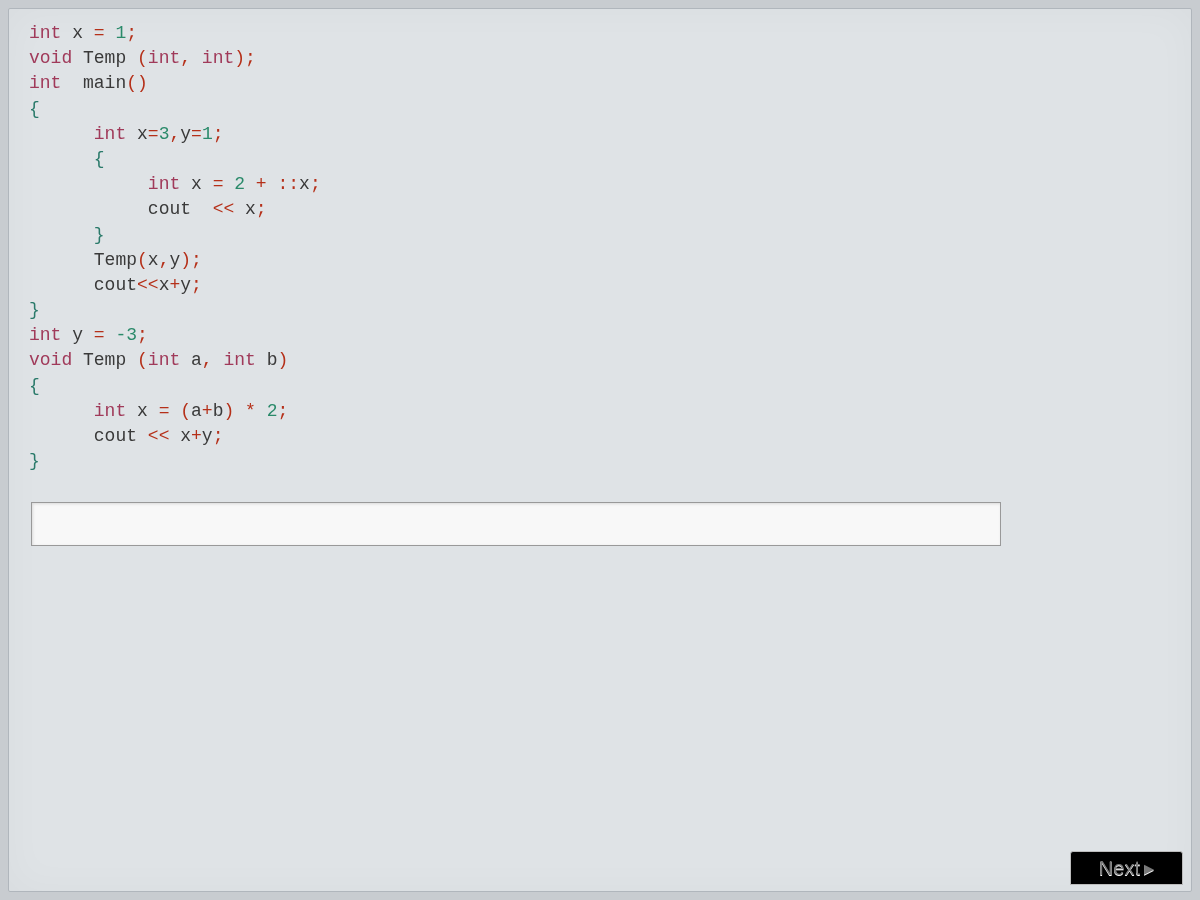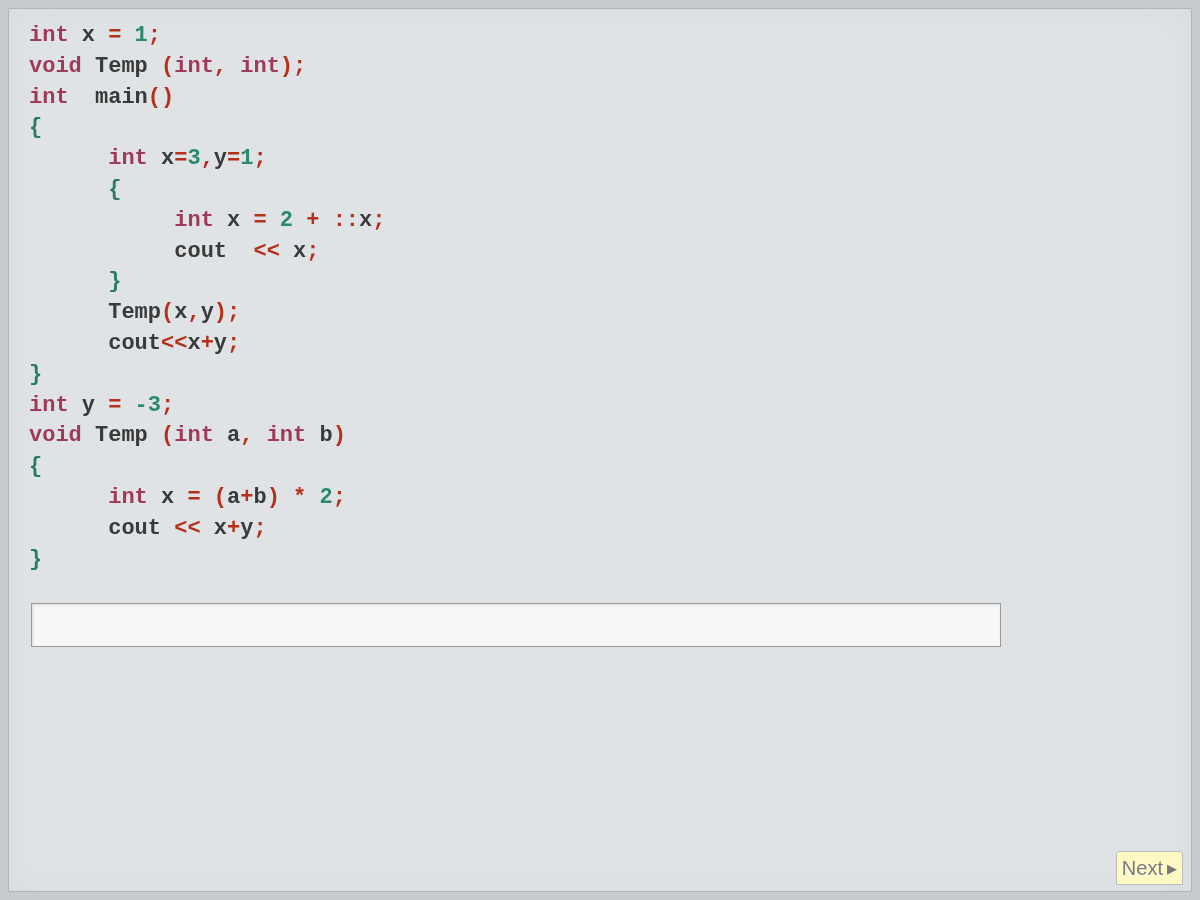--- a/index.html
+++ b/index.html
@@ -28,22 +28,22 @@
     .question {
       color: #3a6a7a;
       font-size: 24px;
       font-weight: 400;
       margin-bottom: 22px;
       margin-top: 4px;
       text-shadow: 0 0 1px rgba(255,255,255,0.3);
     }
     .code-block {
       font-family: "Courier New", Courier, monospace;
-      font-size: 22px;
-      font-weight: bold;
+      font-size: 18px;
+      font-weight: normal;
       line-height: 1.4;
       white-space: pre;
       color: #3e3e3e;
     }
     .kw { color: #a03a5a; } 
     .id { color: #3a3a3a; } 
     .op { color: #b53019; } 
     .num { color: #2a8a6a; } 
     .brace { color: #2a7a6a; }
     .paren { color: #b53019; }
@@ -56,25 +56,25 @@
       font-size: 18px;
       padding: 6px 10px;
       margin-top: 28px;
       margin-left: 2px;
       box-shadow: inset 1px 1px 3px rgba(0,0,0,0.12);
     }
     .next-btn {
       position: absolute;
       right: 8px;
       bottom: 6px;
-      background: #fef9c3;
+      background: #000000;
       border: 1px solid #bcbcbc;
       color: #787878;
       font-size: 20px;
-      padding: 4px 5px;
+      padding: 4px 28px;
       border-radius: 3px 3px 0 0;
       cursor: pointer;
       text-shadow: 0 1px 0 #fff;
     }
     .next-btn .arrow {
       margin-left: 4px;
     }
   </style>
 </head>
 <body>

